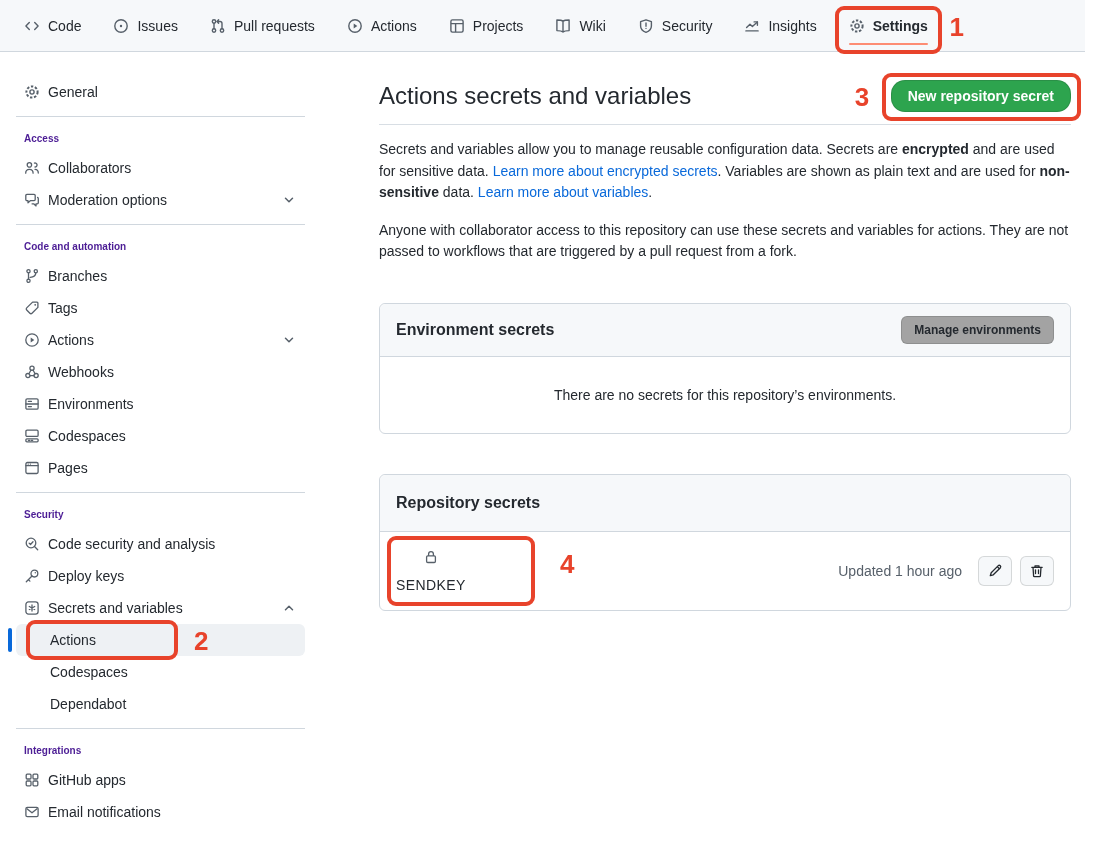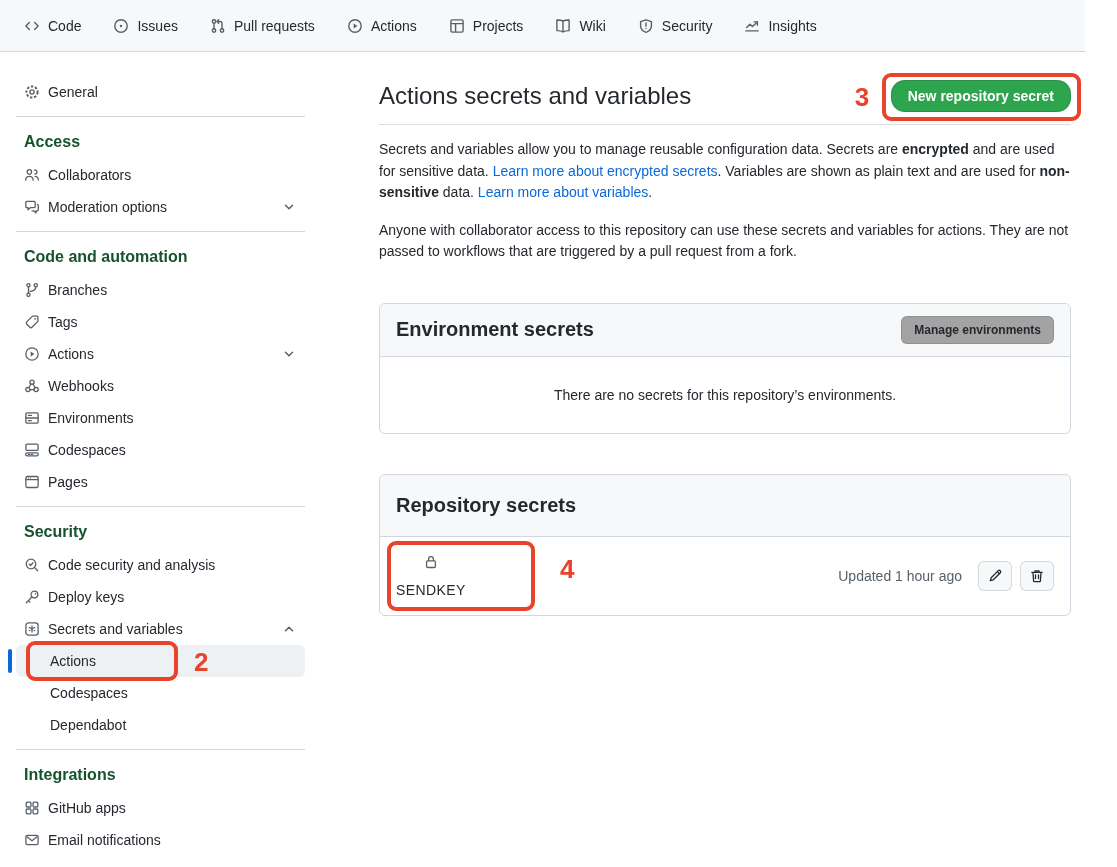--- a/index.html
+++ b/index.html
@@ -26,21 +26,21 @@
   .body-row { display:flex; height:815px;gap:42px; }
 
   
   .sidebar { width:321px; flex:none; padding:24px 16px 0 16px; }
   .side-item { position:relative; height:32px; display:flex; align-items:center; gap:8px;
                padding:0 8px; font-size:14px; border-radius:6px; cursor:pointer; }
   .side-item .ico { color:#57606a; }
   .side-item .chev { margin-left:auto; color:#57606a; }
   .side-item.bold { font-weight:400; }
   .side-divider { border-top:1px solid #d0d7de; margin:8px 0; }
-  .side-header { font-size:16px; font-weight:700; color:#14532d; padding:0 8px; margin:16px 0 8px; }
+  .side-header { font-size:10px; font-weight:700; color:#4c1d95; padding:0 8px; margin:16px 0 8px; }
   .side-sub { position:relative; height:32px; display:flex; align-items:center;
               padding:0 8px 0 34px; font-size:14px; border-radius:6px; cursor:pointer; }
   .side-sub.active { background:#eef1f4; }
   .side-sub.active::before { content:""; position:absolute; left:-8px; top:4px; bottom:4px;
               width:4px; border-radius:2px; background:#0969da; }
 
   
   .main { flex:1; padding:26px 14px 0 16px; }
   .page-head { display:flex; align-items:center; justify-content:space-between;
                padding-bottom:10px; border-bottom:1px solid #d8dee4; }
@@ -60,21 +60,21 @@
   .tabnav { margin-top:24px; border-bottom:1px solid #d0d7de; display:flex; }
   .tab { padding:8px 16px; font-size:14px; line-height:20px; color:#57606a;
          cursor:pointer; margin-bottom:-1px; }
   .tab.active { color:#24292f; background:#fff; border:1px solid #d0d7de;
                 border-bottom:1px solid #fff; border-radius:6px 6px 0 0; }
 
   .card { margin-top:40px; border:1px solid #d0d7de; border-radius:6px; background:#fff; }
   .card-header { background:#f6f8fa; border-bottom:1px solid #d0d7de; border-radius:6px 6px 0 0;
                  display:flex; align-items:center; justify-content:space-between; padding:12px 16px; }
   .card-header.tall { padding:19px 16px; }
-  .card-title { font-size:20px; font-weight:700; }
+  .card-title { font-size:16px; font-weight:700; }
   .btn-default { height:28px; padding:0 12px; border:1px solid rgba(27,31,36,0.15);
                  border-radius:6px; background:#a3a3a3; color:#24292f; font-size:12px;
                  font-weight:600; font-family:inherit; cursor:pointer; }
   .card-empty { padding:30px 16px; text-align:center; font-size:14px; }
 
   .secret-row { display:flex; align-items:center; justify-content:space-between; padding:17px 16px; }
   .secret-left { position:relative; display:flex; align-items:center; gap:12px;flex-direction:column; }
   .secret-name { font-size:14px; letter-spacing:0.4px; }
   .secret-left .ico { color:#57606a; }
   .anno-4 { top:-13px; bottom:-13px; left:-9px; width:148px; }
@@ -148,20 +148,30 @@
         </svg>
       <span>Security</span>
     </a>
     <a class="nav-item">
       <svg class="ico" viewBox="0 0 16 16" fill="none" stroke="currentColor" stroke-width="1.4" stroke-linecap="round" stroke-linejoin="round">
           <path d="M1.9 12.9h12.2"></path>
           <path d="M2.6 9.6 6 6.2l2.4 2.3 5-4.6"></path>
           <path d="M13.4 7.2V3.9h-3.3"></path>
         </svg>
       <span>Insights</span>
+    </a>
+    <a class="nav-item active">
+      <svg class="ico" viewBox="0 0 16 16" fill="none" stroke="currentColor">
+          <circle cx="8" cy="8" r="5.6" stroke-width="2" stroke-dasharray="2.4 1.7"></circle>
+          <circle cx="8" cy="8" r="2.1" stroke-width="1.4"></circle>
+        </svg>
+      <span>Settings</span>
+      <span class="nav-underline"></span>
+      <span class="anno anno-1"></span>
+      <span class="anno-num num-1">1</span>
     </a>
   </header>
 
   <div class="body-row">
 
     <aside class="sidebar">
       <div class="side-item">
         <svg class="ico" viewBox="0 0 16 16" fill="none" stroke="currentColor">
             <circle cx="8" cy="8" r="5.6" stroke-width="2" stroke-dasharray="2.4 1.7"></circle>
             <circle cx="8" cy="8" r="2.1" stroke-width="1.4"></circle>

